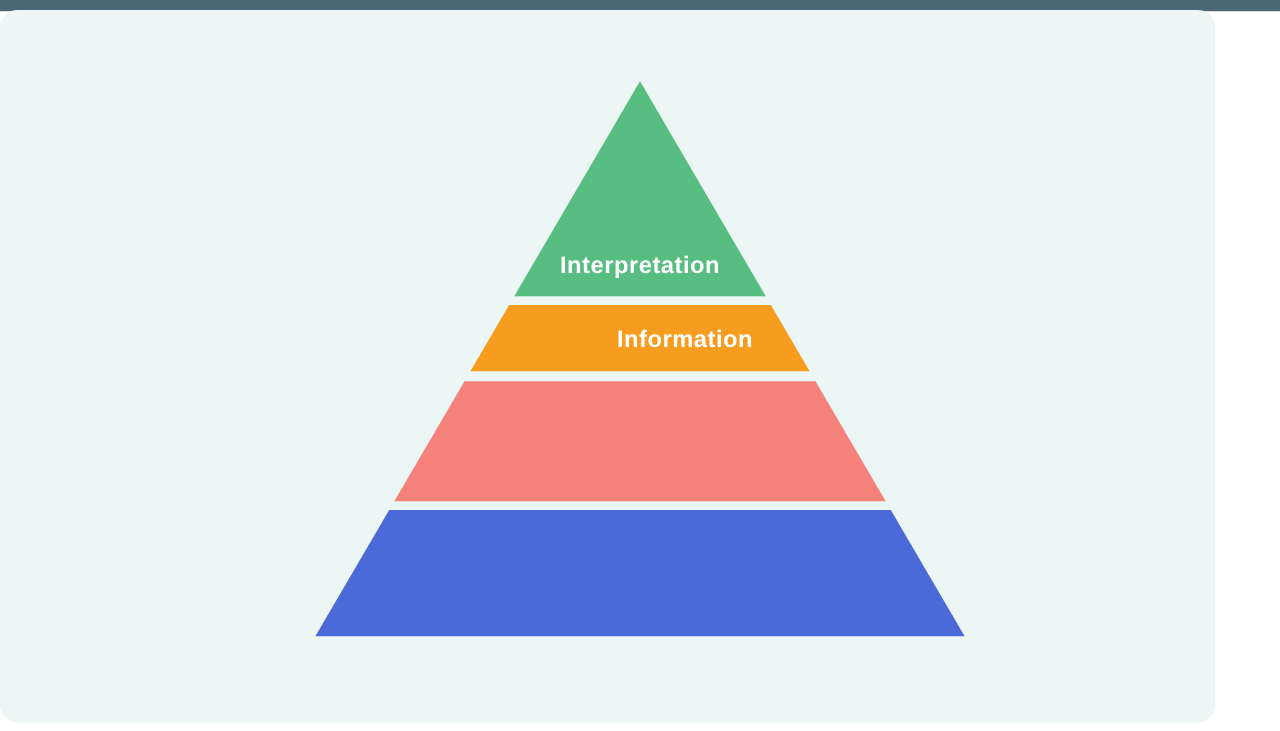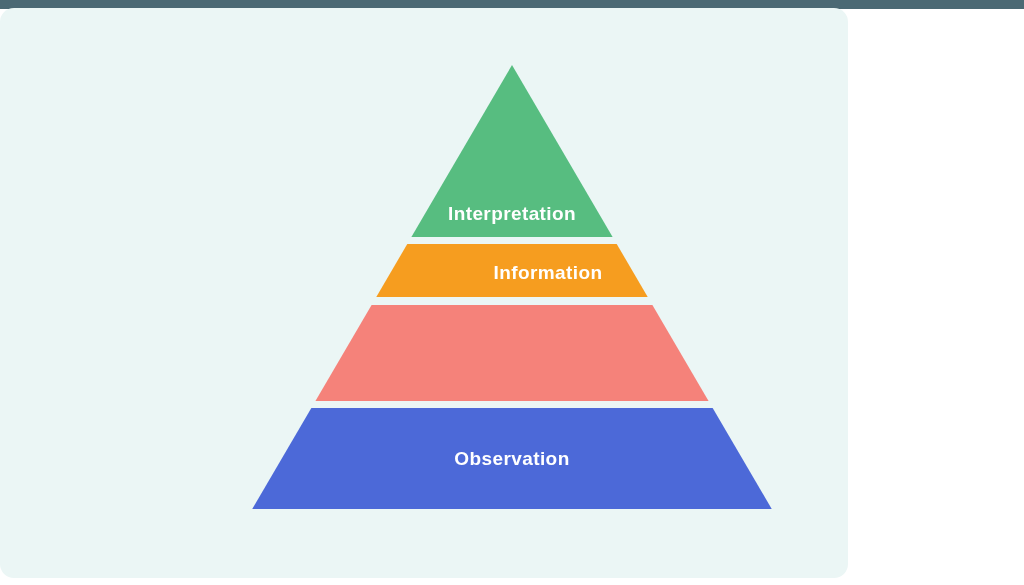--- a/index.html
+++ b/index.html
@@ -14,21 +14,21 @@
   }
   .top-bar {
     position: absolute;
     top: 0; left: 0;
     width: 1024px;
     height: 9px;
   }
   .canvas-card {
     position: absolute;
     top: 8px; left: 0;
-    width: 848px;
+    width: 972px;
     height: 570px;
     border-radius: 14px;
     overflow: hidden;
   }
   .pyramid-svg {
     position: absolute;
     top: 0; left: 0;
     width: 1024px;
     height: 570px;
     display: block;
@@ -55,15 +55,14 @@
 
   <svg class="pyramid-svg" viewBox="0 0 1024 570" xmlns="http://www.w3.org/2000/svg">
     <polygon points="512,57 612.62,229 411.38,229" fill="#57bd80"></polygon>
     <polygon points="407.285,236 616.715,236 647.72,289 376.28,289" fill="#f69d1f"></polygon>
     <polygon points="371.6,297 652.4,297 708.56,393 315.44,393" fill="#f5827a"></polygon>
     <polygon points="311.345,400 712.655,400 771.74,501 252.26,501" fill="#4c69d8"></polygon>
   </svg>
 
   <div class="level-label" style="left: 512px; top: 205px; color: rgb(255, 255, 255);">Interpretation</div>
   <div class="level-label" style="left: 512px; top: 264px; color: rgb(255, 255, 255); margin-left: 36px;">Information</div>
-  <div class="level-label" style="left: 512px; top: 450px; color: rgb(255, 255, 255);">Observation</div>
 
 </div>
 
 </body></html>

